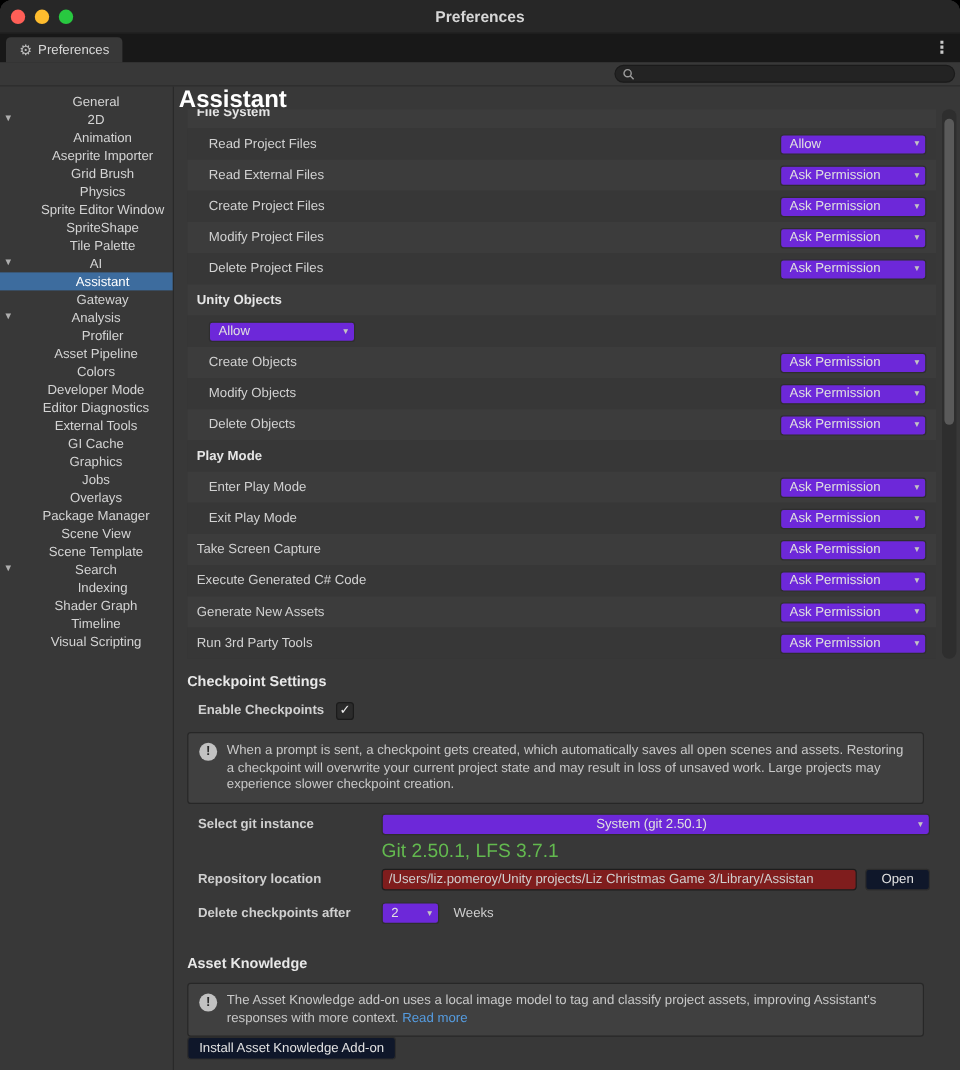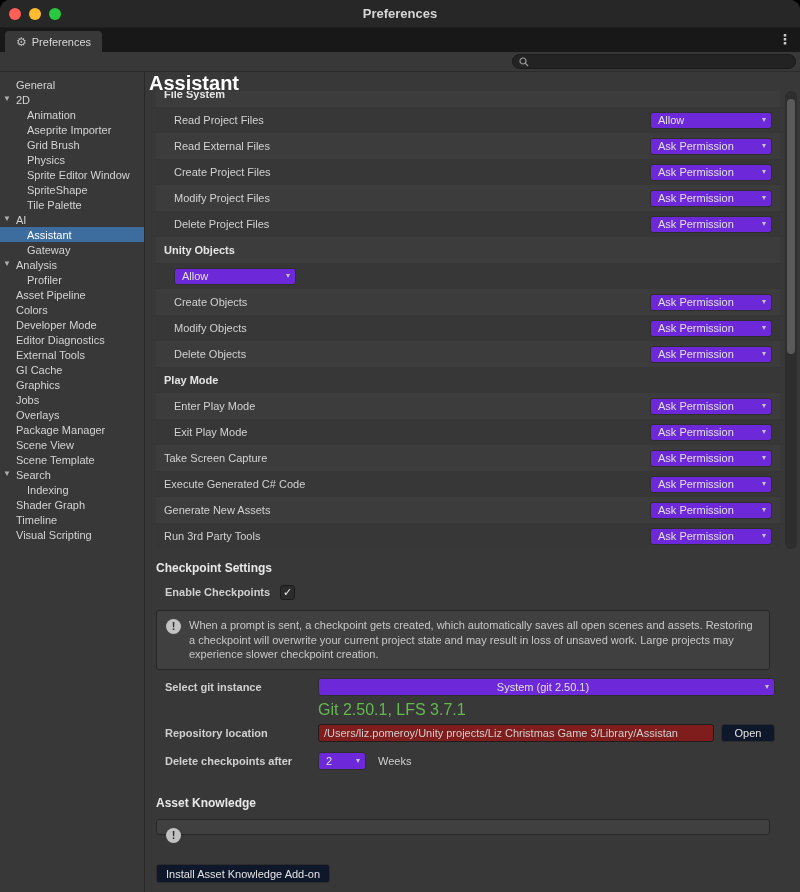--- a/index.html
+++ b/index.html
@@ -47,21 +47,21 @@
   .searchbox input {
     flex:1; min-width:0; background:transparent; border:none; outline:none;
     color:#ddd; font-size:11px; font-family:inherit; height:100%; padding-left:4px;
   }
 
   
   .appbody { display:flex; height:820px; }
 
   
   .sidebar { width:145px; flex:none; border-right:1px solid #292929; padding-top:5px; overflow:hidden; }
-  .side-item { position:relative; height:15px; display:flex; align-items:center; padding-left:16px; font-size:11px; color:#d4d4d4; white-space:nowrap; }
+  .side-item { position:relative; height:15px; display:flex; align-items:center; padding-left:16px; font-size:11px; color:#d4d4d4; white-space:nowrap;justify-content:center; }
   .side-item.ind-1 { padding-left:27px; }
   .side-item.selected { background:var(--selection); color:#fff; }
   .twisty { position:absolute; left:3px; top:3px; font-size:8px; color:#aeaeae; display:none; line-height:1; }
   .side-item.expandable .twisty { display:block; }
 
   
   .main { flex:1; position:relative; overflow:hidden; }
   .page-title { position:absolute; left:4px; top:0; font-size:20px; font-weight:bold; color:#fff; }
 
   
@@ -458,18 +458,20 @@
           <span class="dd-value">2</span>
           <span class="dd-arrow">▾</span>
         </div>
         <span class="unit">Weeks</span>
       </div>
 
       <div class="heading h-ak">Asset Knowledge</div>
 
       <div class="infobox box2">
         <span class="info-icon">!</span>
+        <span class="info-text"><span>The Asset Knowledge add-on uses a local image model to tag and classify project assets, improving Assistant's responses with more context.</span>
+          <a class="link">Read more</a></span>
       </div>
 
       <button class="btn install-btn">Install Asset Knowledge Add-on</button>
     </div>
   </div>
 </div>
 
 </body></html>

